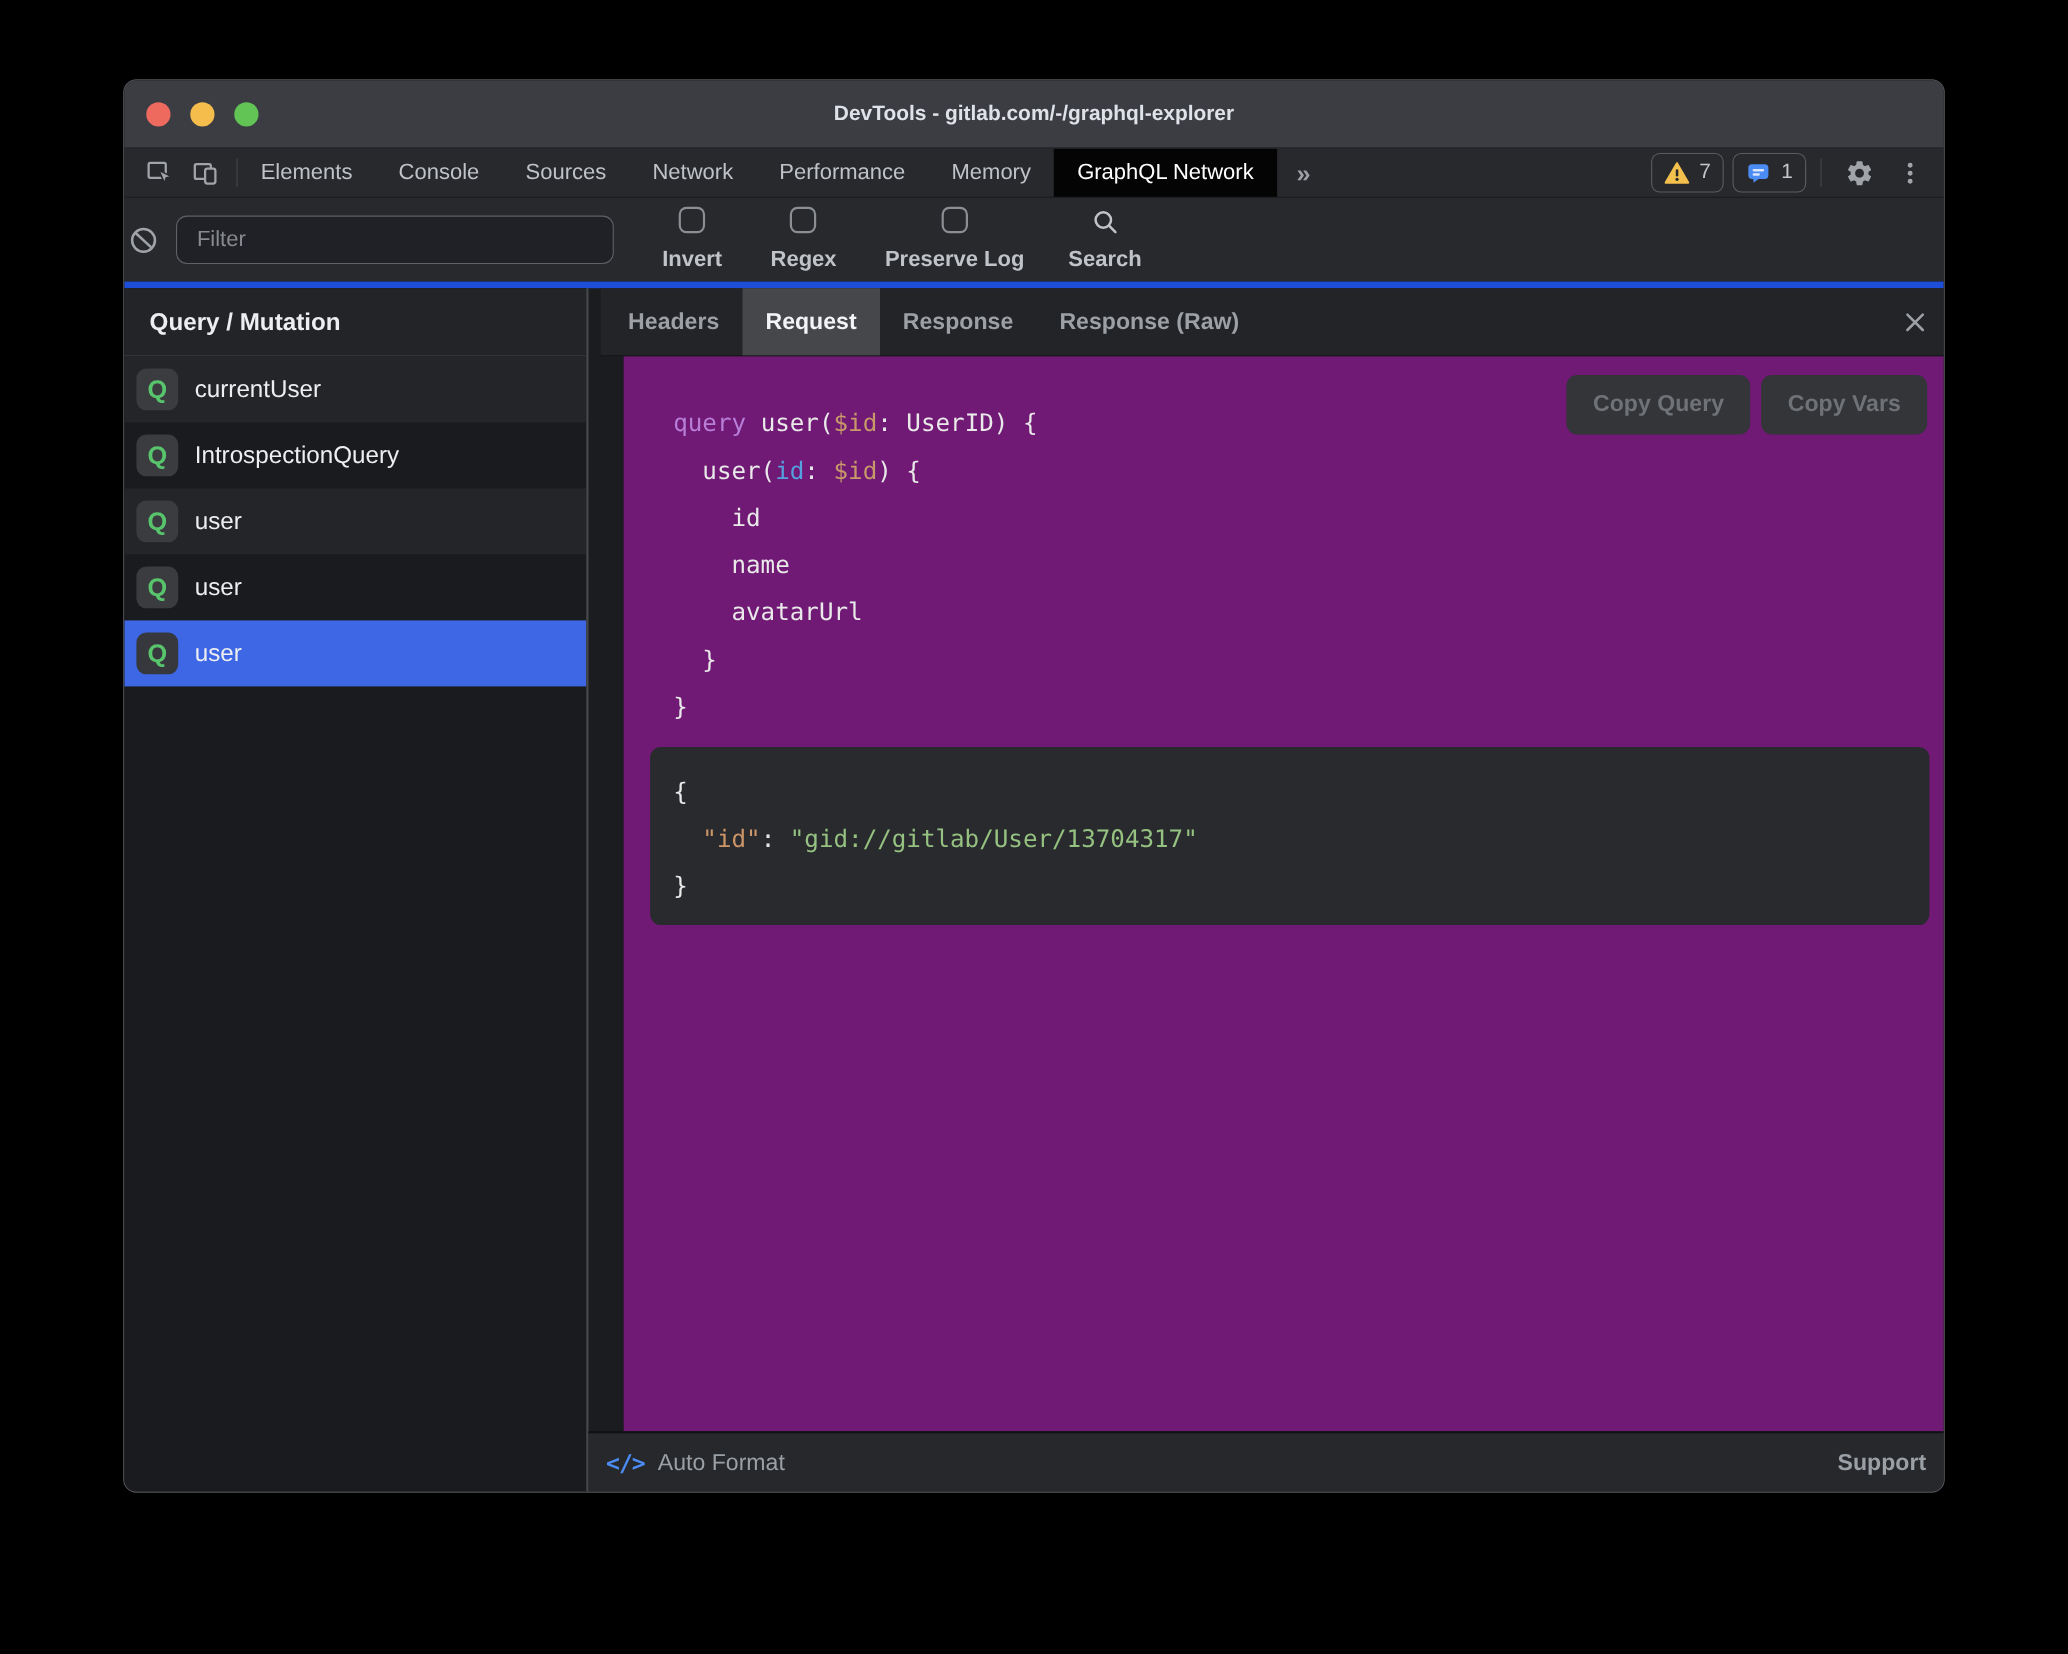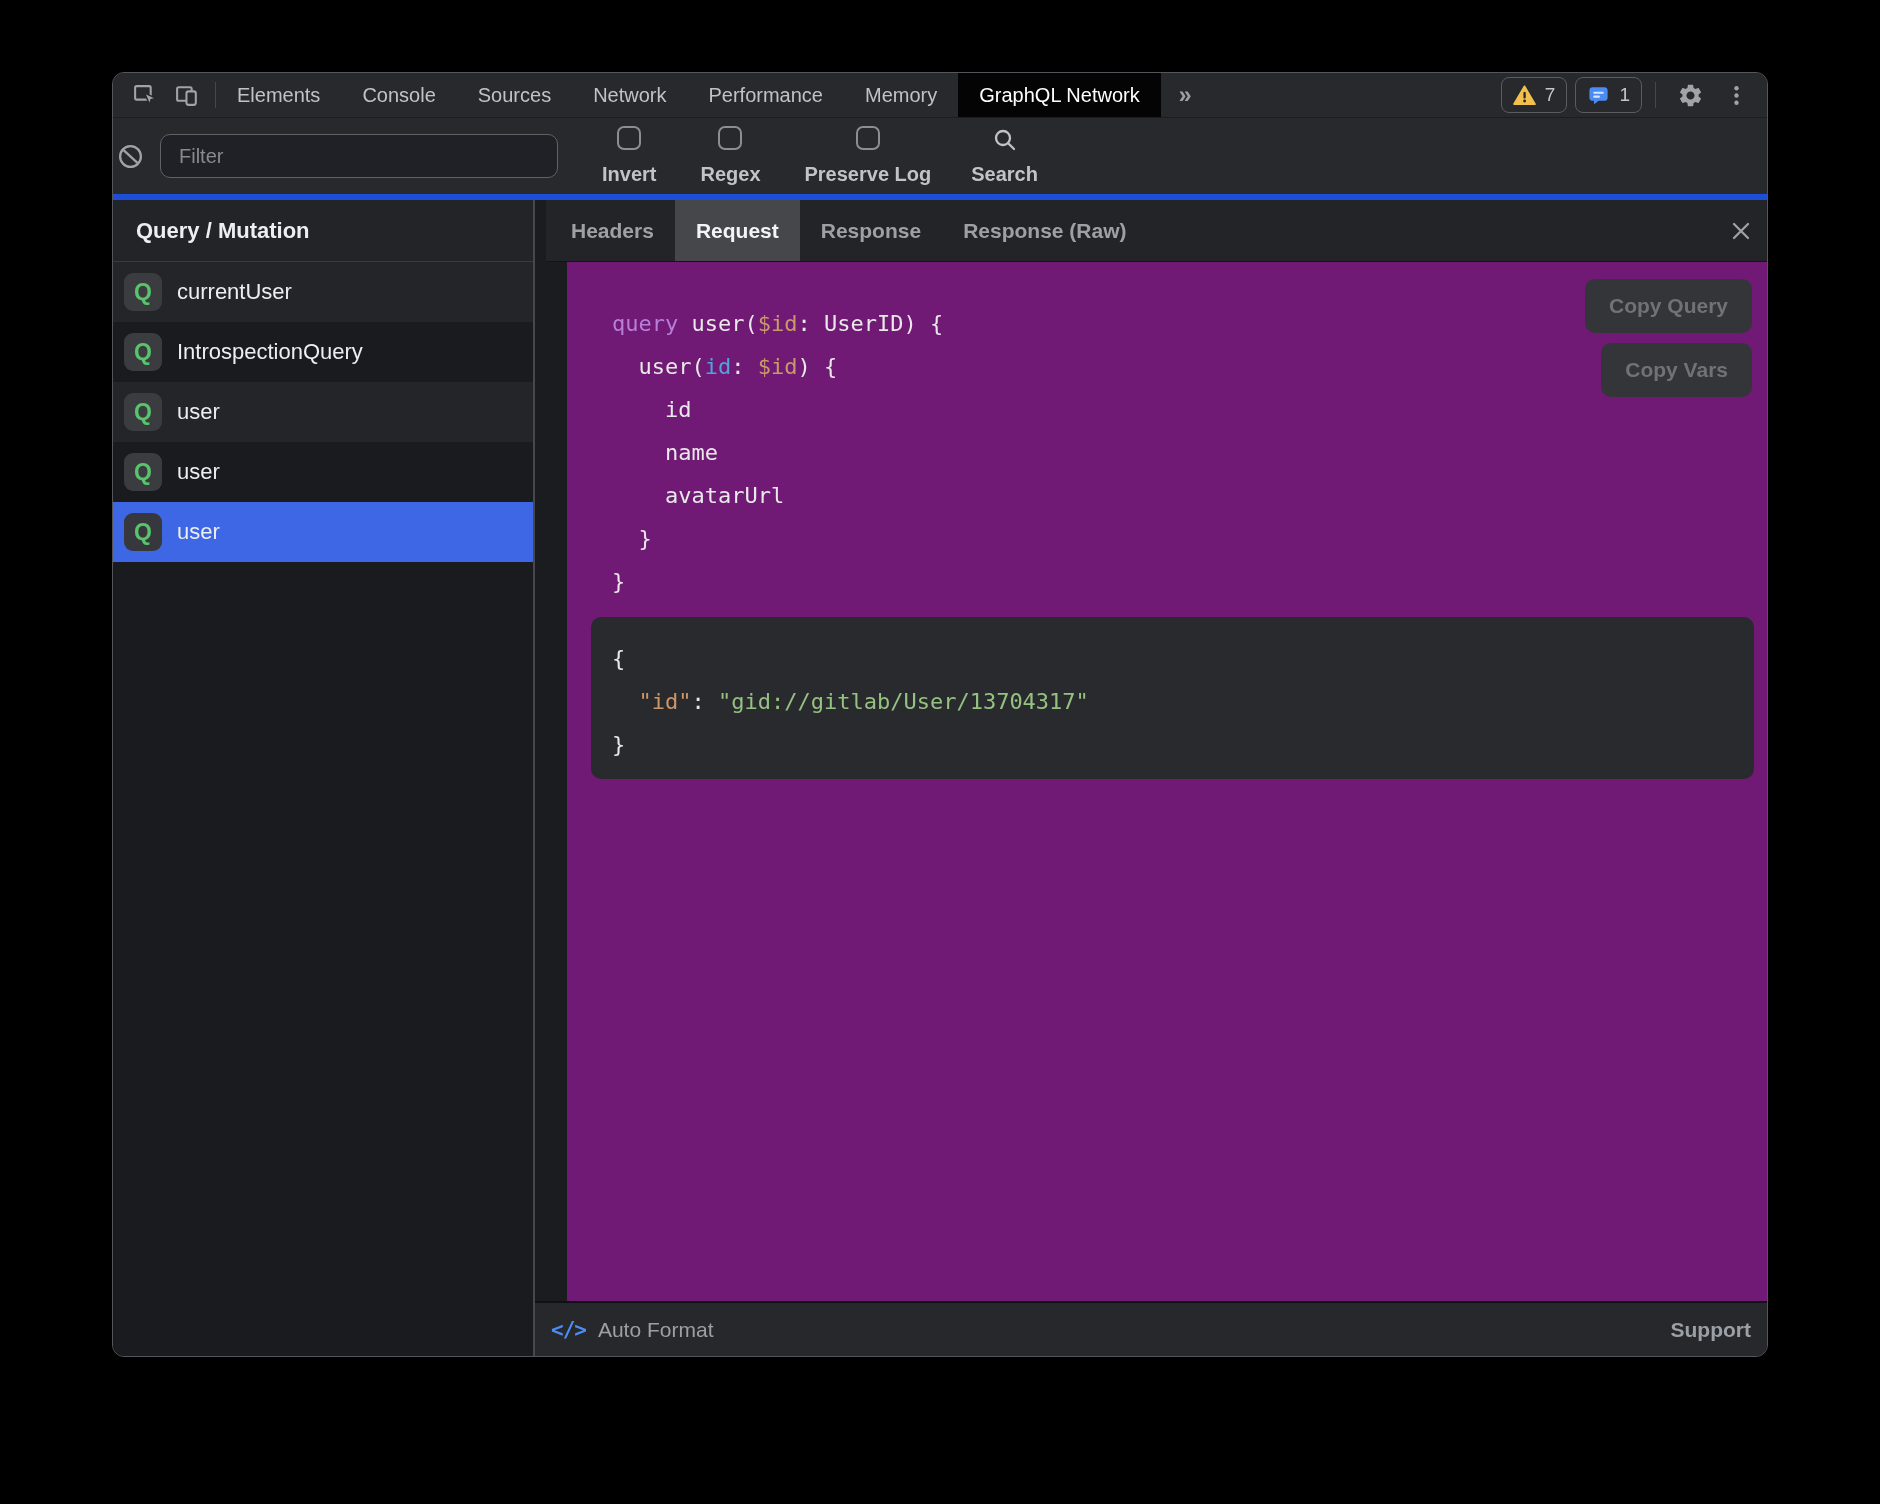--- a/index.html
+++ b/index.html
@@ -66,35 +66,43 @@
   .codeblock{margin-left:21px;}
   .codeline{font-family:"DejaVu Sans Mono", monospace;font-size:22px;line-height:43px;white-space:pre;color:#e9e9e9;}
   .tok-kw{color:#b87fd9;}
   .tok-var{color:#c89a6a;}
   .tok-attr{color:#55a1e0;}
   .tok-key{color:#cd9668;}
   .tok-str{color:#95c181;}
   .tok-pl{color:#e9e9e9;}
   .varsbox{margin-top:14px;height:162px;background:#292a2e;border-radius:10px;
     padding:20px 0 0 21px;box-sizing:border-box;}
-  .copybtns{position:absolute;top:17px;right:15px;display:flex;flex-direction:column;align-items:flex-end;gap:10px;}
+  .copybtns{position:absolute;top:17px;right:15px;display:flex;flex-direction:row;align-items:flex-end;gap:10px;}
   .copybtn{height:54px;border-radius:10px;background:#343539;color:#6f7276;font-size:21px;
     font-weight:700;display:flex;align-items:center;padding:0 24px;border:none;font-family:inherit;cursor:default;}
   .rfooter{height:55px;background:#27282c;border-top:2px solid #101114;display:flex;
     align-items:center;padding:0 16px;flex:0 0 auto;box-sizing:border-box;}
   .af-icon{font-family:"DejaVu Sans Mono", monospace;color:#4c8df5;font-size:21px;font-weight:700;letter-spacing:-1px;}
   .af-label{margin-left:12px;font-size:21px;font-weight:400;color:#9aa0a6;}
   .support{margin-left:auto;font-size:21px;font-weight:700;color:#9aa0a6;}
   svg{display:block;}
 </style>
 </head>
 <body>
 
 <div class="window">
 
+  <div class="titlebar">
+    <div class="traffic">
+      <div class="light" style="background:#ee6a5f"></div>
+      <div class="light" style="background:#f5bd4c"></div>
+      <div class="light" style="background:#61c455"></div>
+    </div>
+    <div class="title">DevTools - gitlab.com/-/graphql-explorer</div>
+  </div>
 
   <div class="toolbar">
     <div class="tool-icons">
       <span>
         <svg width="27" height="27" viewBox="0 0 26 26">
           <rect x="3" y="4" width="15" height="13" rx="1.5" fill="none" stroke="#a0a3a8" stroke-width="2"></rect>
           <path d="M12 10.5 L23 15.8 18.4 17 17 21.8 Z" fill="#a0a3a8" stroke="#28292d" stroke-width="1.4"></path>
         </svg>
       </span>
       <span>

